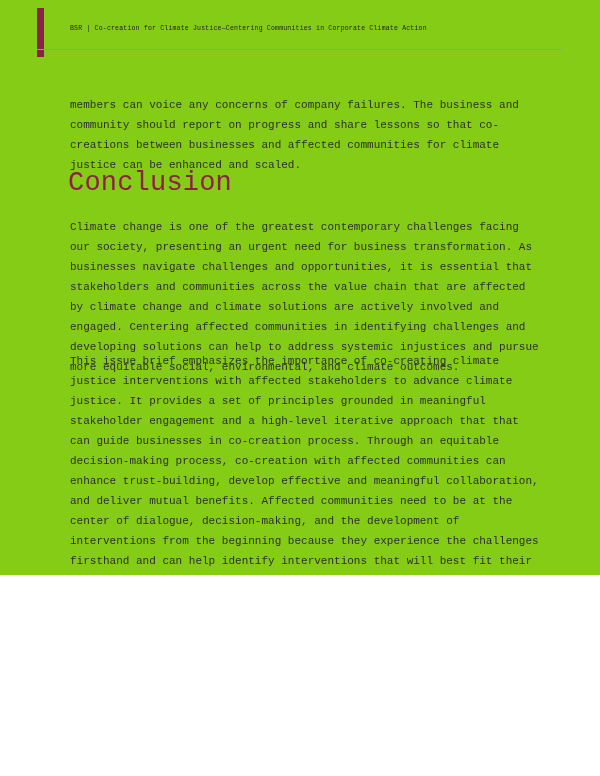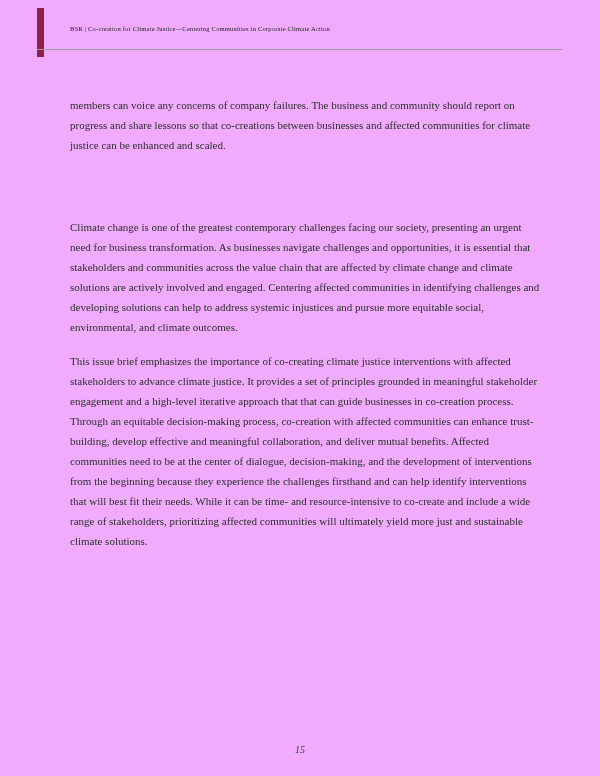--- a/index.html
+++ b/index.html
@@ -5,23 +5,23 @@
   :root{
     --accent:#8E2048;
     --body-text:#2E2E2E;
     --rule:#9A9A9A;
     --muted:#3A3A3A;
   }
   html,body{margin:0;padding:0;background:#ffffff;}
   .page{
     position:relative;
     width:600px;
-    height:776px;
-    background:#f0abfc;
-    font-family:Liberation Serif, serif;
+    height:575px;
+    background:#84cc16;
+    font-family:Liberation Mono, monospace;
     overflow:hidden;
   }
   .accent-bar{
     position:absolute;
     left:37px; top:8px;
     width:7px; height:49px;
     background:var(--accent);
   }
   .running-header{
     position:absolute;
@@ -73,20 +73,21 @@
 <div class="page">
 
   <div class="accent-bar"></div>
 
   <div class="running-header">BSR | Co-creation for Climate Justice—Centering Communities in Corporate Climate Action</div>
 
   <div class="header-rule"></div>
 
   <p class="para para-1">members can voice any concerns of company failures. The business and community should report on progress and share lessons so that co-creations between businesses and affected communities for climate justice can be enhanced and scaled.</p>
 
+  <h1 class="section-heading">Conclusion</h1>
 
   <p class="para para-2">Climate change is one of the greatest contemporary challenges facing our society, presenting an urgent need for business transformation. As businesses navigate challenges and opportunities, it is essential that stakeholders and communities across the value chain that are affected by climate change and climate solutions are actively involved and engaged. Centering affected communities in identifying challenges and developing solutions can help to address systemic injustices and pursue more equitable social, environmental, and climate outcomes.</p>
 
   <p class="para para-3">This issue brief emphasizes the importance of co-creating climate justice interventions with affected stakeholders to advance climate justice. It provides a set of principles grounded in meaningful stakeholder engagement and a high-level iterative approach that that can guide businesses in co-creation process. Through an equitable decision-making process, co-creation with affected communities can enhance trust-building, develop effective and meaningful collaboration, and deliver mutual benefits. Affected communities need to be at the center of dialogue, decision-making, and the development of interventions from the beginning because they experience the challenges firsthand and can help identify interventions that will best fit their needs. While it can be time- and resource-intensive to co-create and include a wide range of stakeholders, prioritizing affected communities will ultimately yield more just and sustainable climate solutions.</p>
 
   <div class="page-number">15</div>
 
 </div>
 
 </body></html>

